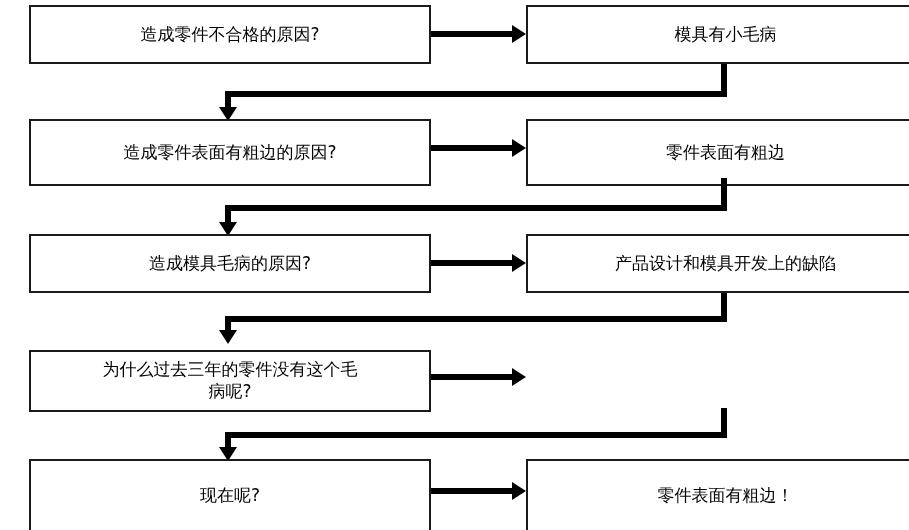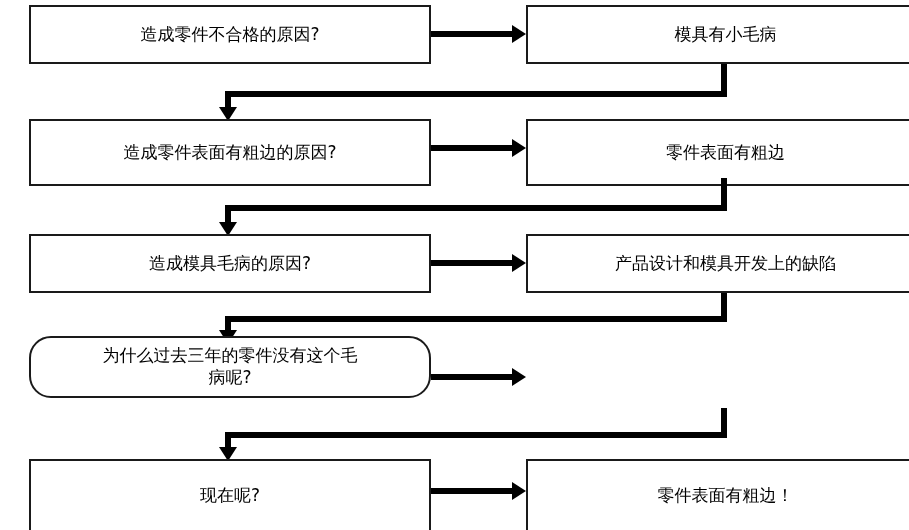--- a/index.html
+++ b/index.html
@@ -39,21 +39,21 @@
     white-space: pre-line;
   }
   
   .col-left  { left: 5px;   width: 402px; }
   .col-right { left: 502px; width: 399px; }
 
   
   .row1 { top: 5px;   height: 59px; }
   .row2 { top: 119px; height: 67px; }
   .row3 { top: 234px; height: 59px; }
-  .row4 { top: 336px; height: 62px; border-radius: 22px; }
+  .row4 { top: 350px; height: 62px; }
   .row5 { top: 459px; height: 73px; }
 
   
   .harrow {
     position: absolute;
     height: 0;
     pointer-events: none;
   }
   .harrow .shaft {
     position: absolute;

